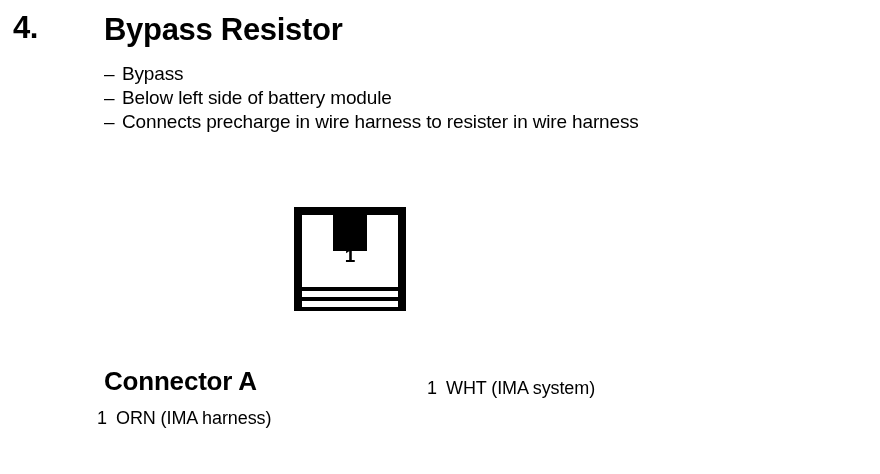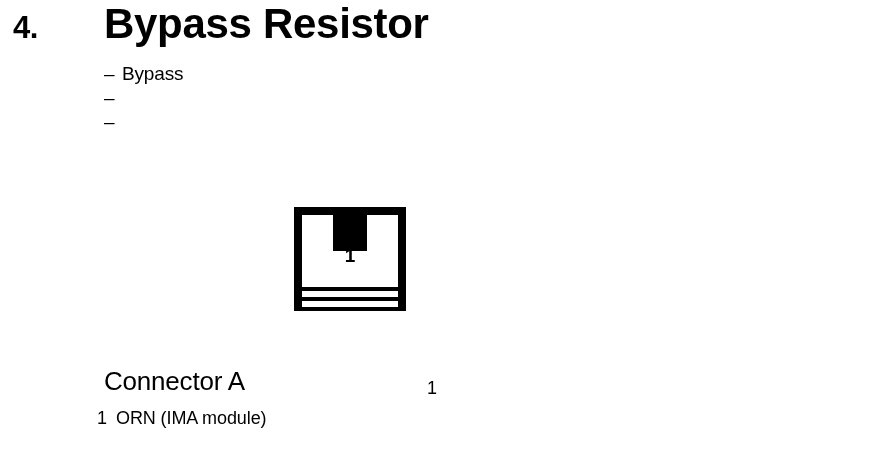--- a/index.html
+++ b/index.html
@@ -27,22 +27,22 @@
     left: 13px;
     top: 10px;
     font-size: 31px;
     font-weight: bold;
     letter-spacing: -0.5px;
     line-height: 36px;
   }
   .item-title {
     position: absolute;
     left: 104px;
-    top: 6px;
-    font-size: 42px;
+    top: 12px;
+    font-size: 31px;
     font-weight: bold;
     letter-spacing: -0.3px;
     line-height: 36px;
     white-space: nowrap;
   }
 
   
   .bullets {
     position: absolute;
     left: 104px;
@@ -94,21 +94,21 @@
   
   .conn-block {
     position: absolute;
     top: 366px;
   }
   .conn-block.a { left: 104px; }
   .conn-block.b { left: 434px; }
 
   .conn-heading {
     font-size: 26px;
-    font-weight: normal;
+    font-weight: bold;
     letter-spacing: -0.2px;
     line-height: 30px;
     white-space: nowrap;
     margin: 0;
   }
   .conn-rows {
     margin-top: 11px;
   }
   .conn-row {
     display: flex;
@@ -139,24 +139,26 @@
 
   <div class="bullets">
 
     <div class="bullet-row">
       <span class="bullet-dash">–</span>
       <span class="bullet-text">Bypass</span>
     </div>
 
     <div class="bullet-row">
       <span class="bullet-dash">–</span>
+      <span class="bullet-text">Below left side of battery module</span>
     </div>
 
     <div class="bullet-row">
       <span class="bullet-dash">–</span>
+      <span class="bullet-text">Connects precharge in wire harness to resister in wire harness</span>
     </div>
 
   </div>
 
   <div class="connector-figure">
     <svg viewBox="0 0 112 104" xmlns="http://www.w3.org/2000/svg">
 
       <rect x="0" y="0" width="112" height="104" fill="#000000"></rect>
 
       <rect x="8" y="8" width="31" height="36" fill="#ffffff"></rect>
@@ -168,26 +170,27 @@
       <rect x="8" y="94" width="96" height="6" fill="#ffffff"></rect>
     </svg>
     <div class="connector-pin-label">1</div>
   </div>
 
   <div class="conn-block a">
     <div class="conn-heading">Connector A</div>
     <div class="conn-rows">
       <div class="conn-row">
         <span class="conn-pin">1</span>
-        <span class="conn-wire">ORN (IMA module)</span>
+        <span class="conn-wire">ORN (IMA harness)</span>
       </div>
     </div>
   </div>
 
   <div class="conn-block b">
     <div class="conn-rows">
       <div class="conn-row">
         <span class="conn-pin">1</span>
+        <span class="conn-wire">WHT (IMA system)</span>
       </div>
     </div>
   </div>
 
 </div>
 
 </body></html>

